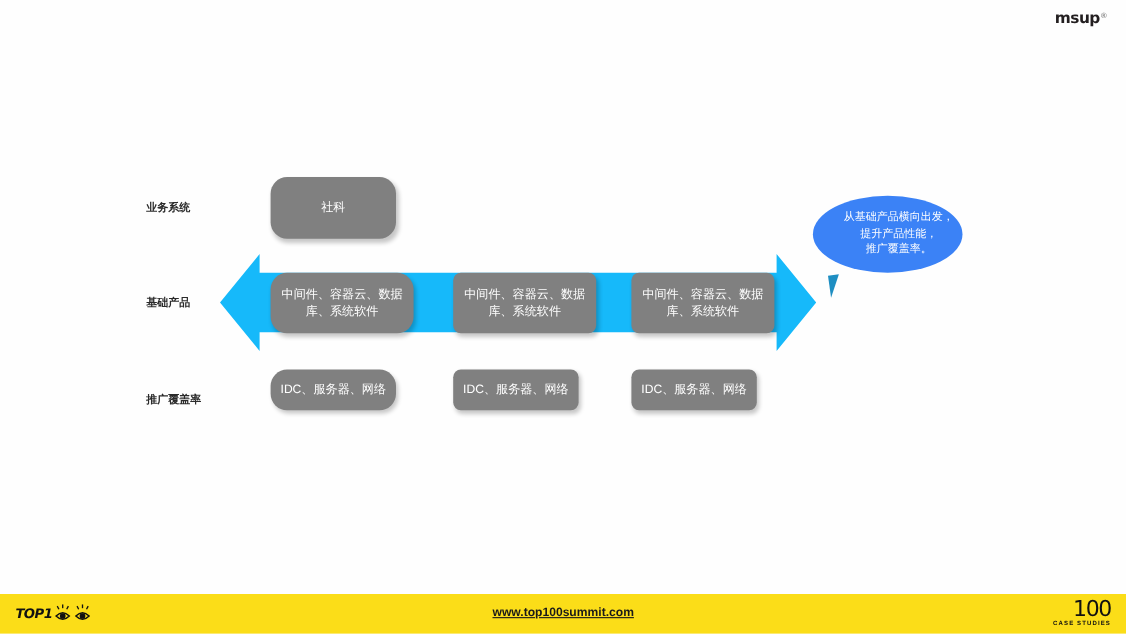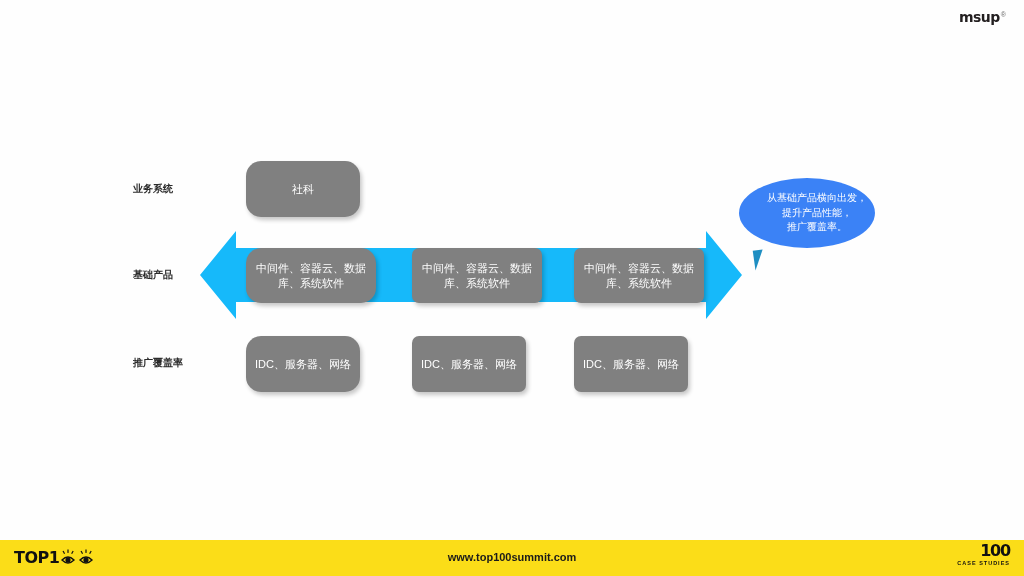--- a/index.html
+++ b/index.html
@@ -127,21 +127,21 @@
     display: flex;
     align-items: center;
     justify-content: center;
     box-shadow: 2px 3px 4px rgba(0,0,0,0.22);
     z-index: 3;
     padding: 0 6px;
     box-sizing: border-box;
   }
   .box.r1 { top: 161px; height: 56px; width: 114px; }
   .box.r2 { top: 248px; height: 55px; width: 130px; }
-  .box.r3 { top: 336px; height: 56px; width: 114px; }
+  .box.r3 { top: 336px; height: 37px; width: 114px; }
   .col1 { left: 246px; border-radius: 15px; }
   .col2 { left: 412px; }
   .col3 { left: 574px; }
 
   
   .bubble {
     position: absolute;
     left: 739px;
     top: 178px;
     width: 136px;
@@ -184,50 +184,52 @@
     background: #fbdd18;
   }
   .footer-url {
     position: absolute;
     left: 0; right: 0;
     top: 11px;
     text-align: center;
     font-size: 11px;
     font-weight: 700;
     color: #1a1a1a;
+    text-decoration: underline;
   }
   .footer-left {
     position: absolute;
     left: 14px;
     top: 6px;
     display: flex;
     align-items: center;
     height: 24px;
   }
   .footer-left .top1 {
     font-family: "DejaVu Sans", sans-serif;
-    font-size: 16px;
+    font-size: 12px;
     font-weight: 700;
     letter-spacing: -0.5px;
     color: #111111;
     line-height: 1;
+    font-style: italic;
   }
   .eyes { display: flex; align-items: center; margin-left: 1px; }
   .eyes svg { display: block; }
 
   .footer-right {
     position: absolute;
     right: 14px;
     top: 3px;
     text-align: right;
   }
   .footer-right .num100 {
     font-family: "DejaVu Sans", sans-serif;
-    font-size: 16px;
-    font-weight: 700;
+    font-size: 20px;
+    font-weight: 400;
     letter-spacing: -1.2px;
     color: #111111;
     line-height: 1;
   }
   .footer-right .cs {
     font-size: 5.5px;
     font-weight: 700;
     letter-spacing: 1px;
     color: #111111;
     margin-top: 1px;

